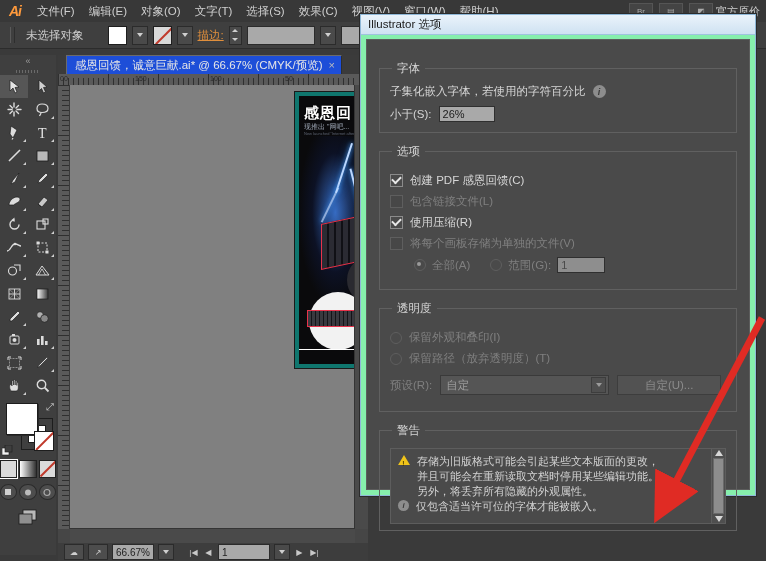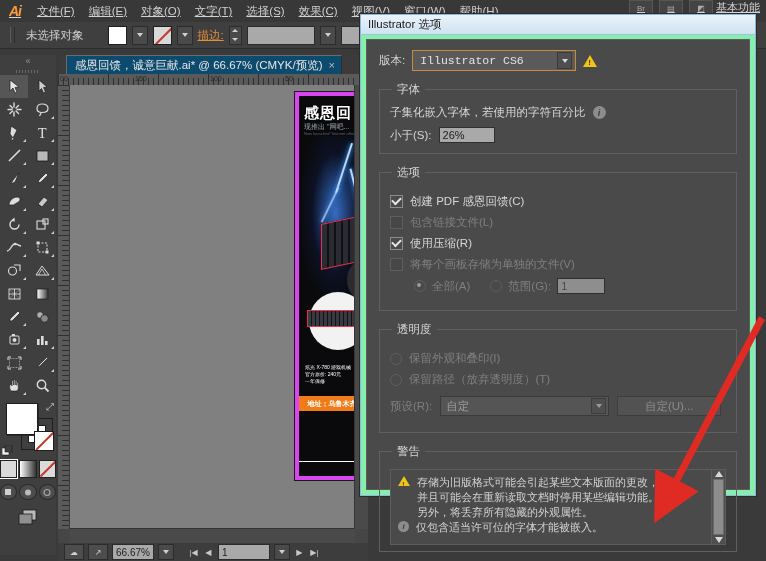--- a/index.html
+++ b/index.html
@@ -8,21 +8,21 @@
     background:#434343;
     font-family:"Liberation Sans","DejaVu Sans",sans-serif;
     font-size:12px;color:#d4d4d4;
     -webkit-font-smoothing:antialiased;
   }
   
   #app{position:absolute;inset:0;background:#3a3a3a;}
 
   
   .menubar{position:absolute;left:0;top:0;width:766px;height:22px;background:#383838;
-    border-bottom:1px solid #2a2a2a;display:flex;align-items:flex-start;text-decoration:underline;}
+    border-bottom:1px solid #2a2a2a;display:flex;align-items:center;}
   .ai-logo{width:30px;height:22px;display:flex;align-items:center;justify-content:center;
     color:#ff9a3c;font-weight:bold;font-size:14px;font-style:italic;letter-spacing:-1px;}
   .menu-item{padding:0 7px;height:22px;line-height:22px;font-size:11.5px;color:#cfcfcf;white-space:nowrap;}
   .menu-spacer{flex:1;}
   .mb-icon{width:22px;height:15px;margin:0 3px;border:1px solid #555;background:#444;
      display:inline-flex;align-items:center;justify-content:center;font-size:8px;color:#aaa;}
   .mb-right{font-size:11px;color:#cfcfcf;padding-right:6px;}
 
   
   .controlbar{position:absolute;left:0;top:22px;width:766px;height:27px;background:#3f3f3f;
@@ -71,33 +71,33 @@
   .modbtn.none{background:#dadada;position:relative;overflow:hidden;}
   .modbtn.none::after{content:"";position:absolute;left:-3px;top:6px;width:24px;height:2px;background:#c0392b;transform:rotate(-45deg);}
   .screenrow{display:flex;justify-content:center;gap:2px;margin-top:6px;}
   .scbtn{width:16px;height:14px;border-radius:50%;background:#4d4d4d;border:1px solid #2b2b2b;
     display:flex;align-items:center;justify-content:center;}
   .tb-foot{display:flex;justify-content:center;margin-top:8px;}
 
   
   .docwin{position:absolute;left:58px;top:55px;width:310px;height:488px;background:#464646;}
   .doctab-row{height:19px;background:#3b3b3b;display:flex;align-items:flex-end;}
-  .doctab{height:18px;background:#0c4a6e;display:flex;align-items:center;padding:0 6px 0 8px;
+  .doctab{height:18px;background:#1d4ed8;display:flex;align-items:center;padding:0 6px 0 8px;
     border-top:1px solid #6b6b6b;border-left:1px solid #6b6b6b;border-right:1px solid #2e2e2e;
     font-size:11.5px;color:#e6e6e6;white-space:nowrap;gap:6px;}
   .doctab .x{color:#bdbdbd;font-size:11px;}
   .ruler-h{height:11px;background:#5a5a5a;border-bottom:1px solid #3a3a3a;position:relative;overflow:hidden;}
   .ruler-v{position:absolute;left:0;top:30px;width:11px;bottom:14px;background:#5a5a5a;border-right:1px solid #3a3a3a;overflow:hidden;}
   .rtick{position:absolute;top:4px;width:1px;height:7px;background:#2f2f2f;}
   .rtick.maj{top:0;height:11px;}
   .rlabel{position:absolute;top:0px;font-size:7px;color:#2a2a2a;line-height:10px;}
   .rtickv{position:absolute;left:4px;height:1px;width:7px;background:#2f2f2f;}
   .rtickv.maj{left:0;width:11px;}
   .canvas{position:absolute;left:12px;top:30px;right:13px;bottom:14px;background:#808080;overflow:hidden;}
-  .artboard{position:absolute;left:224px;top:6px;width:76px;height:390px;background:#d946ef;
+  .artboard{position:absolute;left:224px;top:6px;width:76px;height:278px;background:#0f766e;
     border:1px solid #1a1a1a;box-sizing:border-box;padding:4px;}
   .poster{width:100%;height:100%;background:#0a0a0c;position:relative;overflow:hidden;}
   .p-title{position:absolute;left:5px;top:8px;color:#fff;font-size:15px;font-weight:bold;letter-spacing:1px;
     white-space:nowrap;text-shadow:0 0 2px #000;}
   .p-sub{position:absolute;left:5px;top:26px;color:#9ea7b5;font-size:7px;white-space:nowrap;}
   .p-sub2{position:absolute;left:5px;top:35px;color:#5d6472;font-size:4px;line-height:5px;white-space:nowrap;}
   .p-light{position:absolute;left:0;top:40px;width:100%;height:170px;
     background:radial-gradient(ellipse at 55% 45%,rgba(70,140,255,.75),rgba(20,40,110,.25) 45%,rgba(4,6,16,0) 72%);}
   .p-bolt{position:absolute;width:2px;background:#bcd8ff;box-shadow:0 0 4px #4da3ff,0 0 9px #1f6fd0;}
   .p-kbd{position:absolute;left:22px;top:122px;width:54px;height:44px;background:#141418;
@@ -204,21 +204,21 @@
     <div class="menu-item">文字(T)</div>
     <div class="menu-item">选择(S)</div>
     <div class="menu-item">效果(C)</div>
     <div class="menu-item">视图(V)</div>
     <div class="menu-item">窗口(W)</div>
     <div class="menu-item">帮助(H)</div>
     <div class="menu-spacer"></div>
     <div class="mb-icon">Br</div>
     <div class="mb-icon">▤</div>
     <div class="mb-icon">◩</div>
-    <div class="mb-right">基本功能</div>
+    <div class="mb-right">官方原价</div>
   </div>
 
   <div class="controlbar">
     <div class="grip"></div>
     <div class="cb-label">未选择对象</div>
     <div style="width:14px"></div>
     <div class="swatch-white"></div>
     <div class="mini-arrow">
         <i></i>
       </div>
@@ -713,30 +713,20 @@
     <div class="navbtn">▶|</div>
   </div>
 
   <div class="dialog">
     <div class="dlg-title">
       <span>Illustrator 选项</span>
     </div>
 
     <div class="dlg-body">
 
-      <div class="row">
-        <div class="lbl">版本:</div>
-        <div class="select-hl">
-          <span>Illustrator CS6</span>
-          <span class="arw">
-              <i></i>
-            </span>
-        </div>
-        <div class="warn-tri"></div>
-      </div>
 
       <fieldset class="grp">
         <legend>字体</legend>
         <div class="row">
           <div class="lbl">子集化嵌入字体，若使用的字符百分比</div>
           <div class="info-dot">i</div>
         </div>
         <div class="row" style="margin-top:7px">
           <div class="lbl">小于(S):</div>
           <div class="txtfield" style="width:56px">26%</div>

